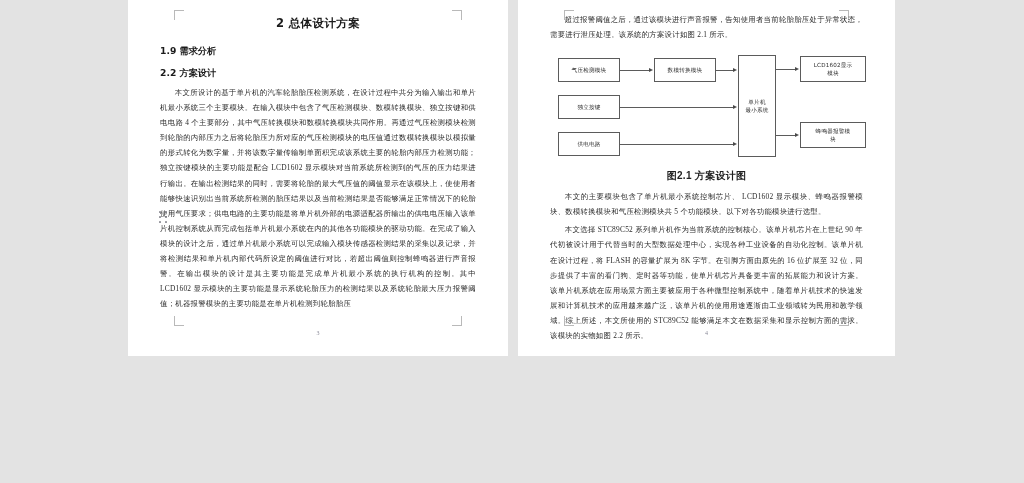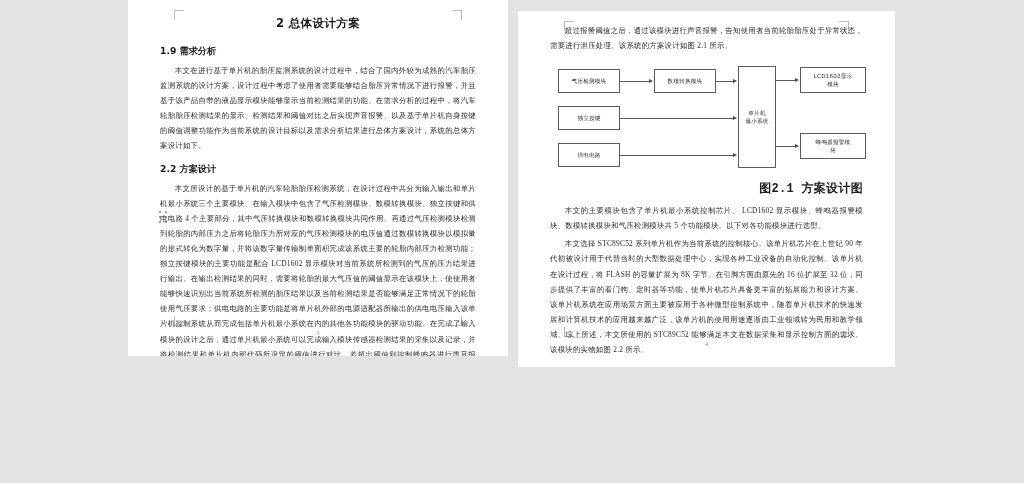--- a/index.html
+++ b/index.html
@@ -21,21 +21,21 @@
   
   .page {
     position: absolute;
     top: 0;
     background: #ffffff;
     height: 356px;
     box-sizing: border-box;
     overflow: hidden;
   }
   #page-left  { left: 128px; width: 380px; }
-  #page-right { left: 518px; width: 377px; margin-top: 11px; }
+  #page-right { left: 518px; width: 377px; }
 
   
   .corner {
     position: absolute;
     width: 9px;
     height: 9px;
     border-color: #b9b9b9;
     border-style: solid;
     border-width: 0;
   }
@@ -145,45 +145,44 @@
     height: 1px;
   }
   .darrow {
     position: absolute;
     width: 0; height: 0;
     border-top: 2.6px solid transparent;
     border-bottom: 2.6px solid transparent;
     border-left: 4px solid #4a4a4a;
   }
   .figcap {
-    text-align: right;
-    font-size: 12px;
+    text-align: center;
+    font-size: 10px;
     font-weight: bold;
     color: #1f1f1f;
     margin: 4px 0 6px 0;
     letter-spacing: .3px;
-    font-family: Liberation Mono, monospace;
+    font-family: Liberation Sans, sans-serif;
   }
 </style>
 </head>
 <body>
 
 <div id="app">
 
   <div class="page" id="page-left">
     <div class="corner tl" style="left:46px;  top:10px;"></div>
     <div class="corner tr" style="right:46px; top:10px;"></div>
     <div class="corner bl" style="left:46px;  bottom:30px;"></div>
     <div class="corner br" style="right:46px; bottom:30px;"></div>
 
     <div class="content">
       <h1 class="doc-h1">2 总体设计方案</h1>
 
       <h2 class="doc-h2">1.9 需求分析</h2>
-      <p class="body">本文在进行基于单片机的胎压监测系统的设计过程中，结合了国内外较为成熟的汽车胎压监测系统的设计方案，设计过程中考虑了使用者需要能够结合胎压异常情况下进行报警，并且基于该产品自带的液晶显示模块能够显示当前检测结果的功能。在需求分析的过程中，将汽车轮胎胎压检测结果的显示、检测结果和阈值对比之后实现声音报警、以及基于单片机自身按键的阈值调整功能作为当前系统的设计目标以及需求分析结果进行总体方案设计，系统的总体方案设计如下。</p>
 
       <h2 class="doc-h2">2.2 方案设计</h2>
       <p class="body">本文所设计的基于单片机的汽车轮胎胎压检测系统，在设计过程中共分为输入输出和单片机最小系统三个主要模块。在输入模块中包含了气压检测模块、数模转换模块、独立按键和供电电路 4 个主要部分，其中气压转换模块和数模转换模块共同作用。再通过气压检测模块检测到轮胎的内部压力之后将轮胎压力所对应的气压检测模块的电压值通过数模转换模块以模拟量的形式转化为数字量，并将该数字量传输制单面积完成该系统主要的轮胎内部压力检测功能；独立按键模块的主要功能是配合 LCD1602 显示模块对当前系统所检测到的气压的压力结果进行输出。在输出检测结果的同时，需要将轮胎的最大气压值的阈值显示在该模块上，使使用者能够快速识别出当前系统所检测的胎压结果以及当前检测结果是否能够满足正常情况下的轮胎使用气压要求；供电电路的主要功能是将单片机外部的电源适配器所输出的供电电压输入该单片机控制系统从而完成包括单片机最小系统在内的其他各功能模块的驱动功能。在完成了输入模块的设计之后，通过单片机最小系统可以完成输入模块传感器检测结果的采集以及记录，并将检测结果和单片机内部代码所设定的阈值进行对比，若超出阈值则控制蜂鸣器进行声音报警。在输出模块的设计是其主要功能是完成单片机最小系统的执行机构的控制。其中 LCD1602 显示模块的主要功能是显示系统轮胎压力的检测结果以及系统轮胎最大压力报警阈值；机器报警模块的主要功能是在单片机检测到轮胎胎压</p>
     </div>
 
     <div class="pagenum">3</div>
   </div>
 
   <div id="drag-handle">
     <i></i>

